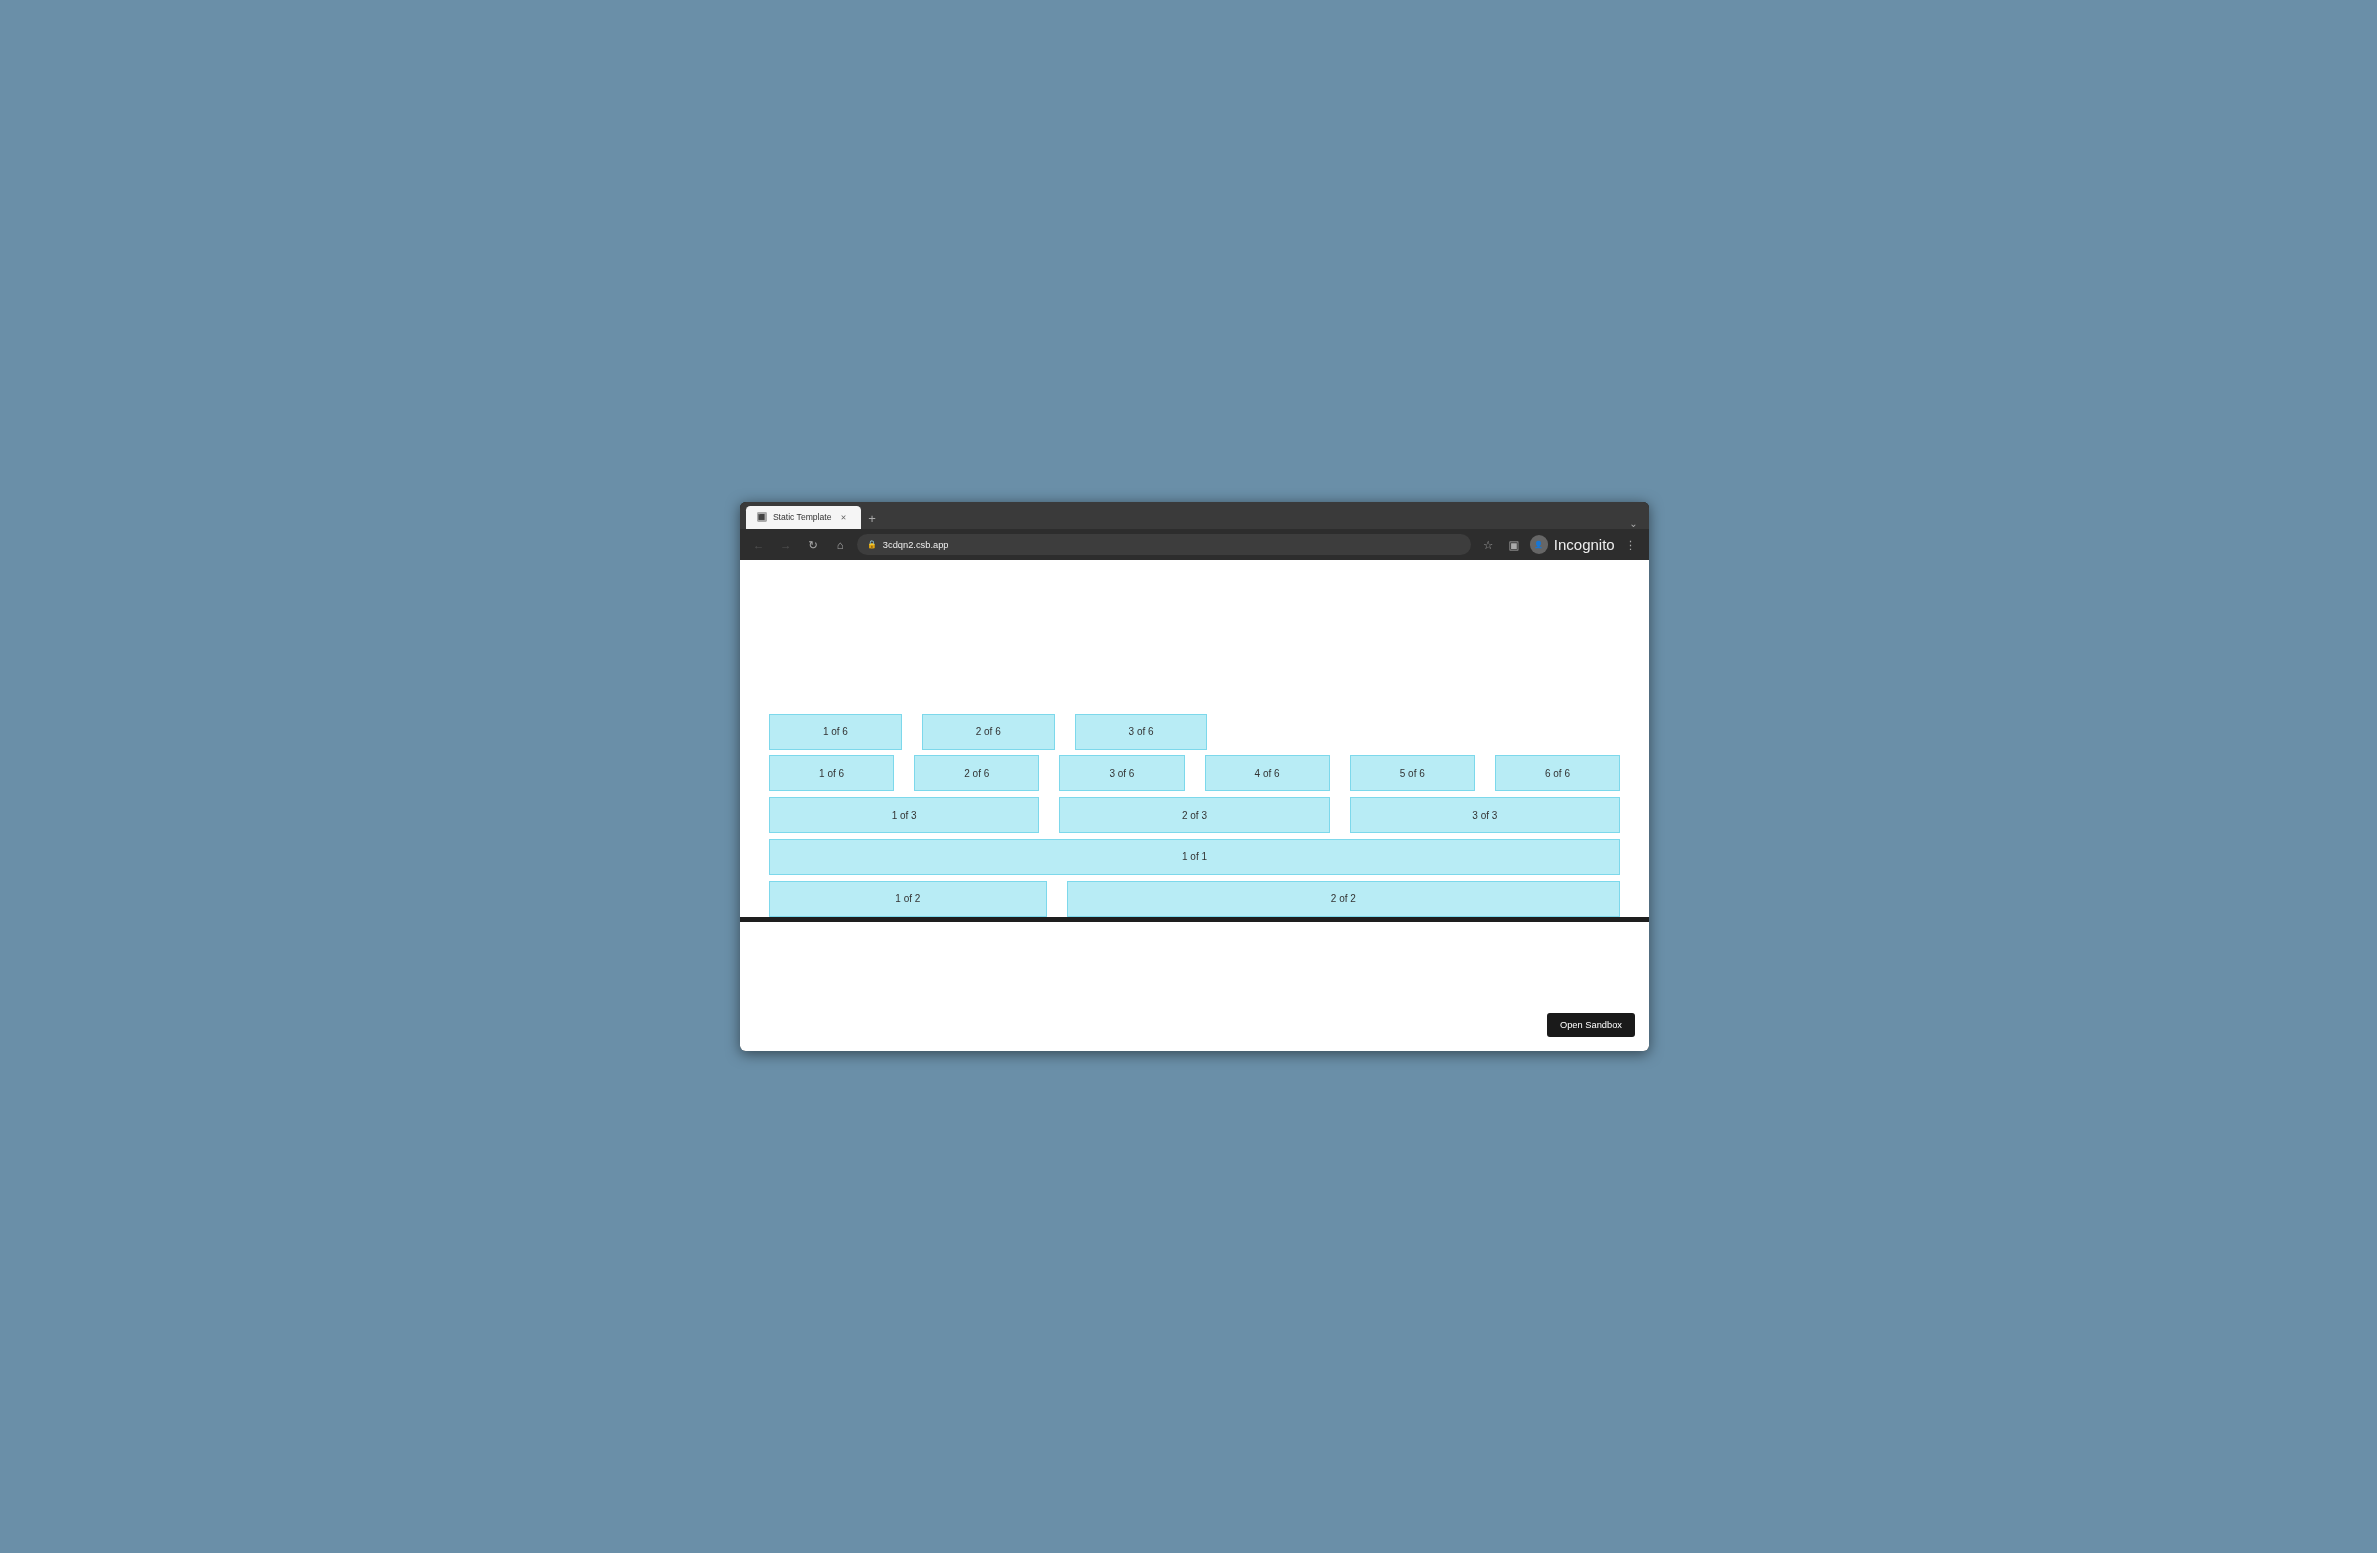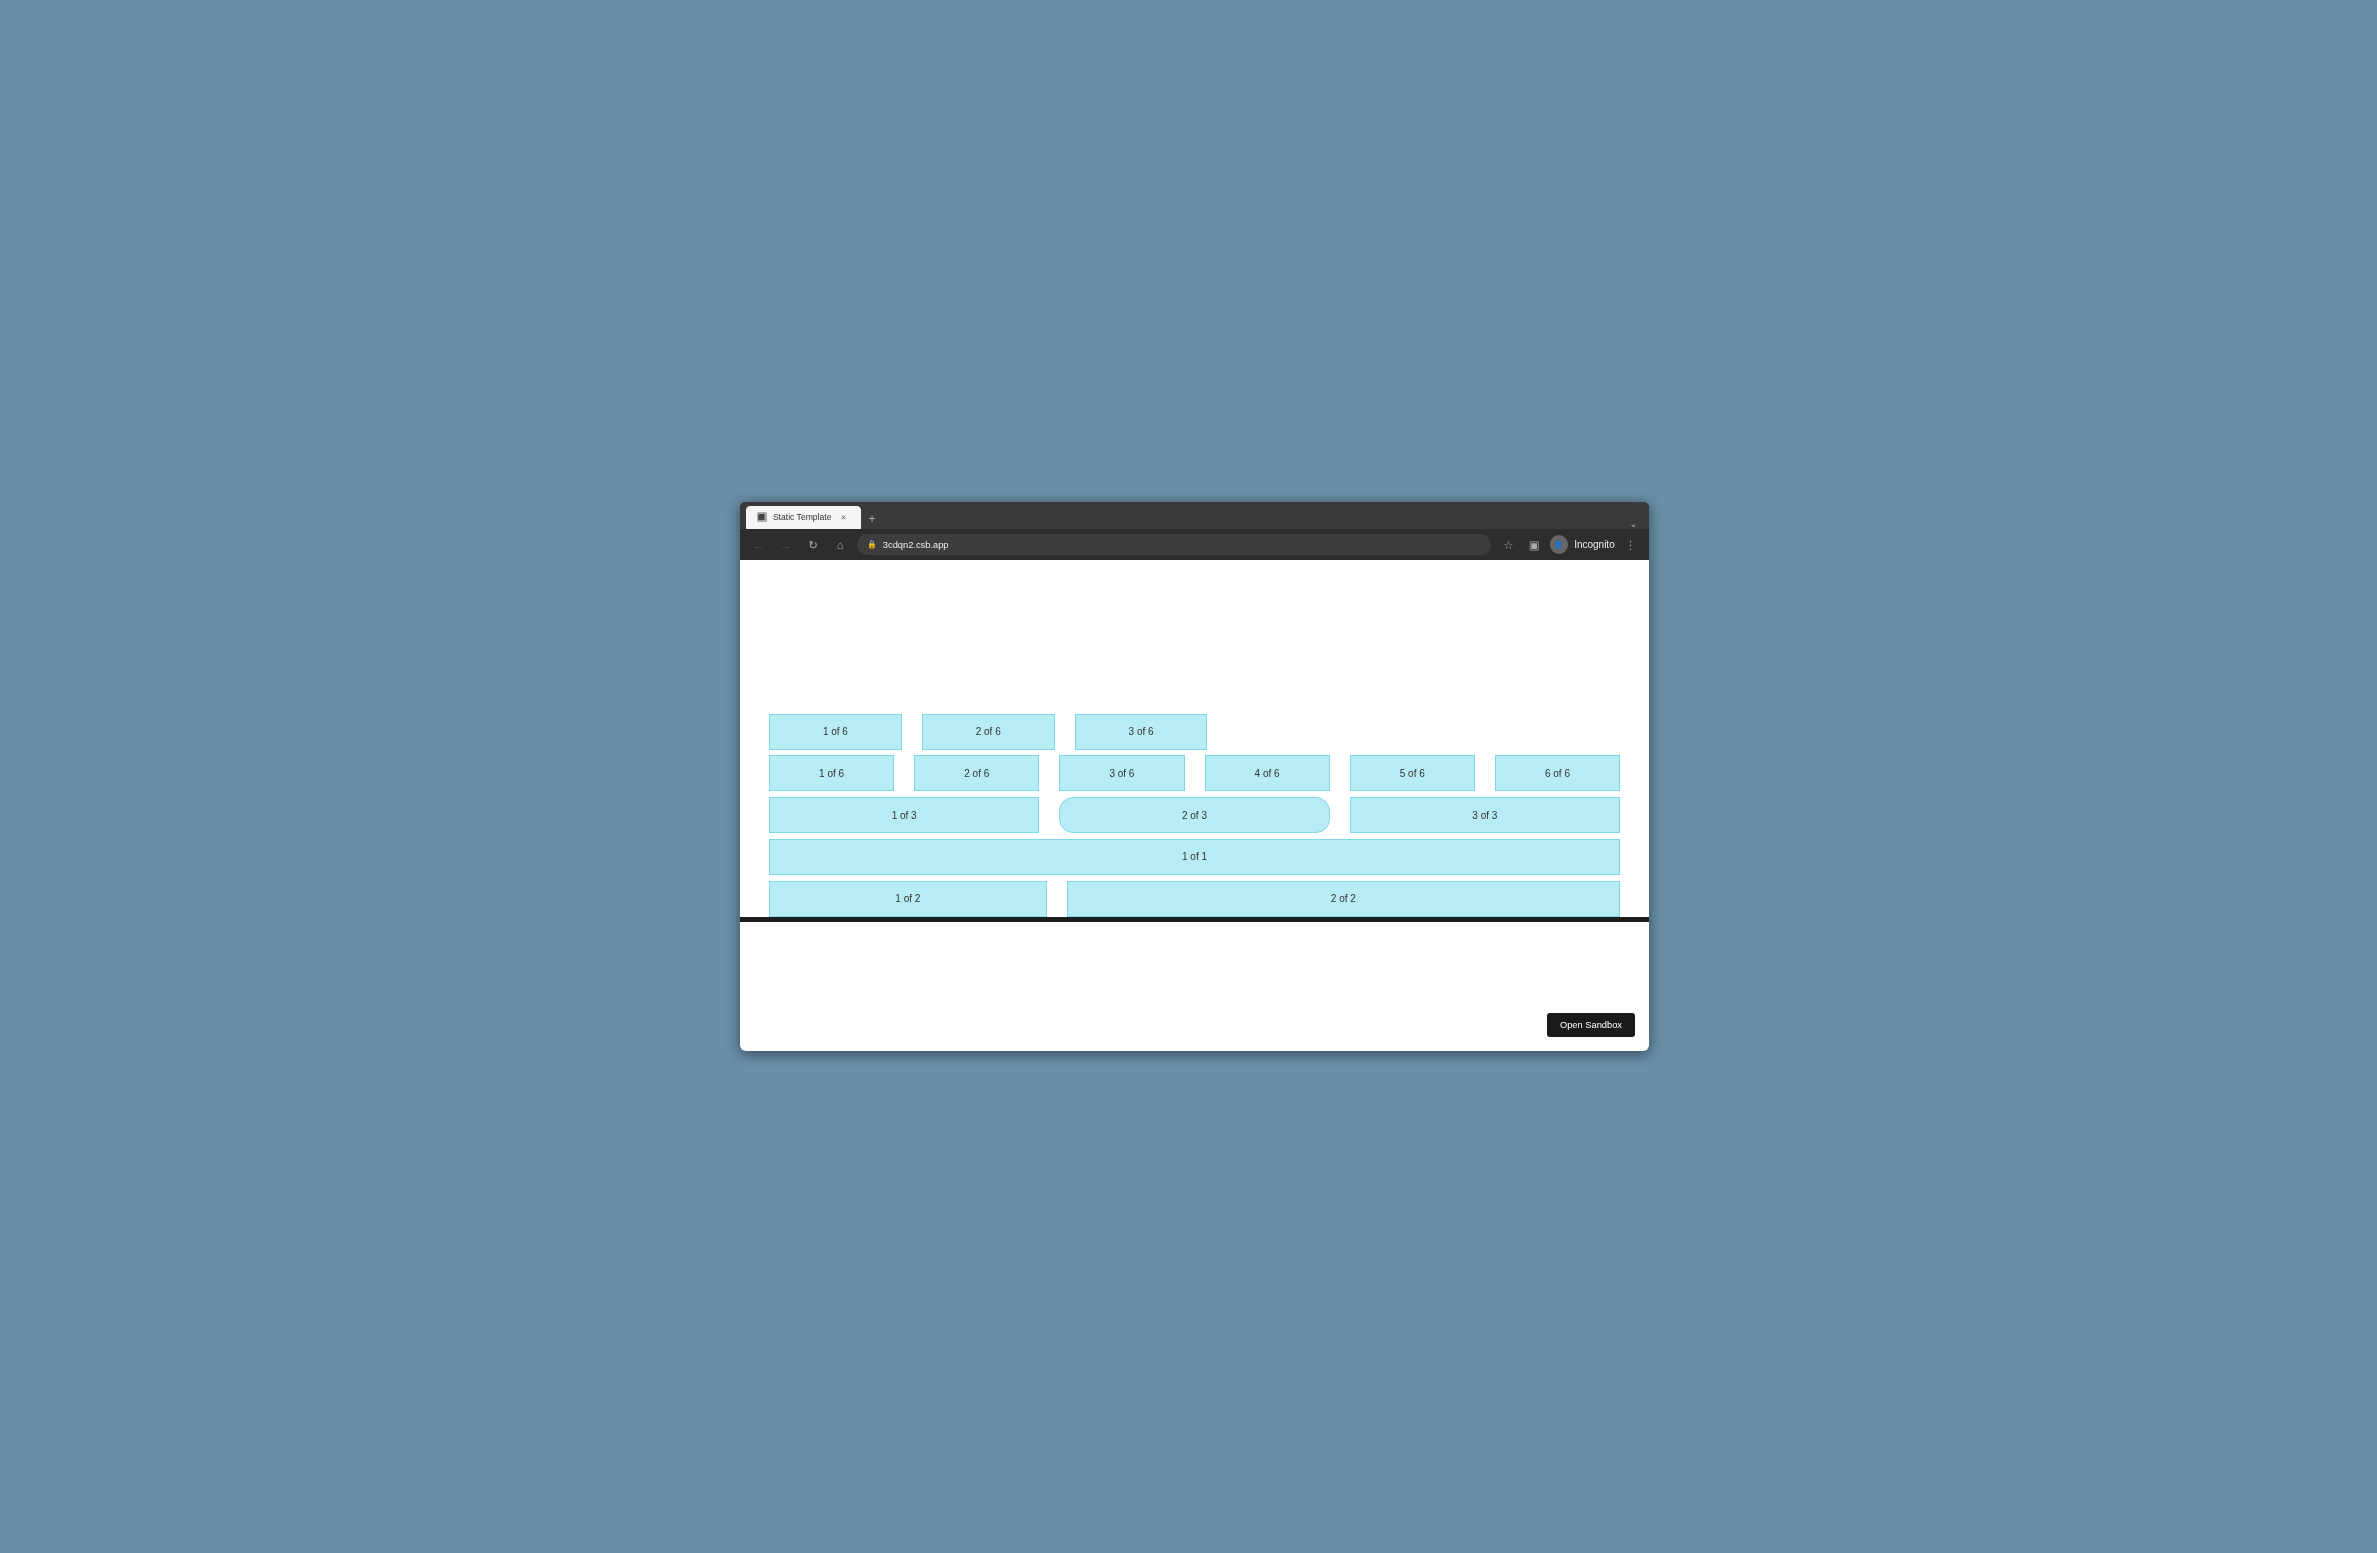--- a/index.html
+++ b/index.html
@@ -165,21 +165,21 @@
       display: flex;
       align-items: center;
       justify-content: center;
       color: #fff;
       font-size: 7.2px;
       cursor: pointer;
     }
 
     .incognito-label {
       color: #eee;
-      font-size: 10px;
+      font-size: 15px;
     }
 
     .top-space {
       height: 132px;
     }
 
     .grid-row {
       display: flex;
       width: 100%;
       margin-bottom: 5.7px;
@@ -260,21 +260,21 @@
       <div class="grid-cell">1 of 6</div>
       <div class="grid-cell">2 of 6</div>
       <div class="grid-cell">3 of 6</div>
       <div class="grid-cell">4 of 6</div>
       <div class="grid-cell">5 of 6</div>
       <div class="grid-cell">6 of 6</div>
     </div>
 
     <div class="grid-row">
       <div class="grid-cell" style="flex:2;">1 of 3</div>
-      <div class="grid-cell" style="flex:2;border-radius:14px;">2 of 3</div>
+      <div class="grid-cell" style="flex:2;">2 of 3</div>
       <div class="grid-cell" style="flex:2;">3 of 3</div>
     </div>
 
     <div class="grid-row">
       <div class="grid-cell" style="flex:1;">1 of 1</div>
     </div>
 
     <div class="grid-row">
       <div class="grid-cell" style="flex:2;">1 of 2</div>
       <div class="grid-cell" style="flex:4;">2 of 2</div>

